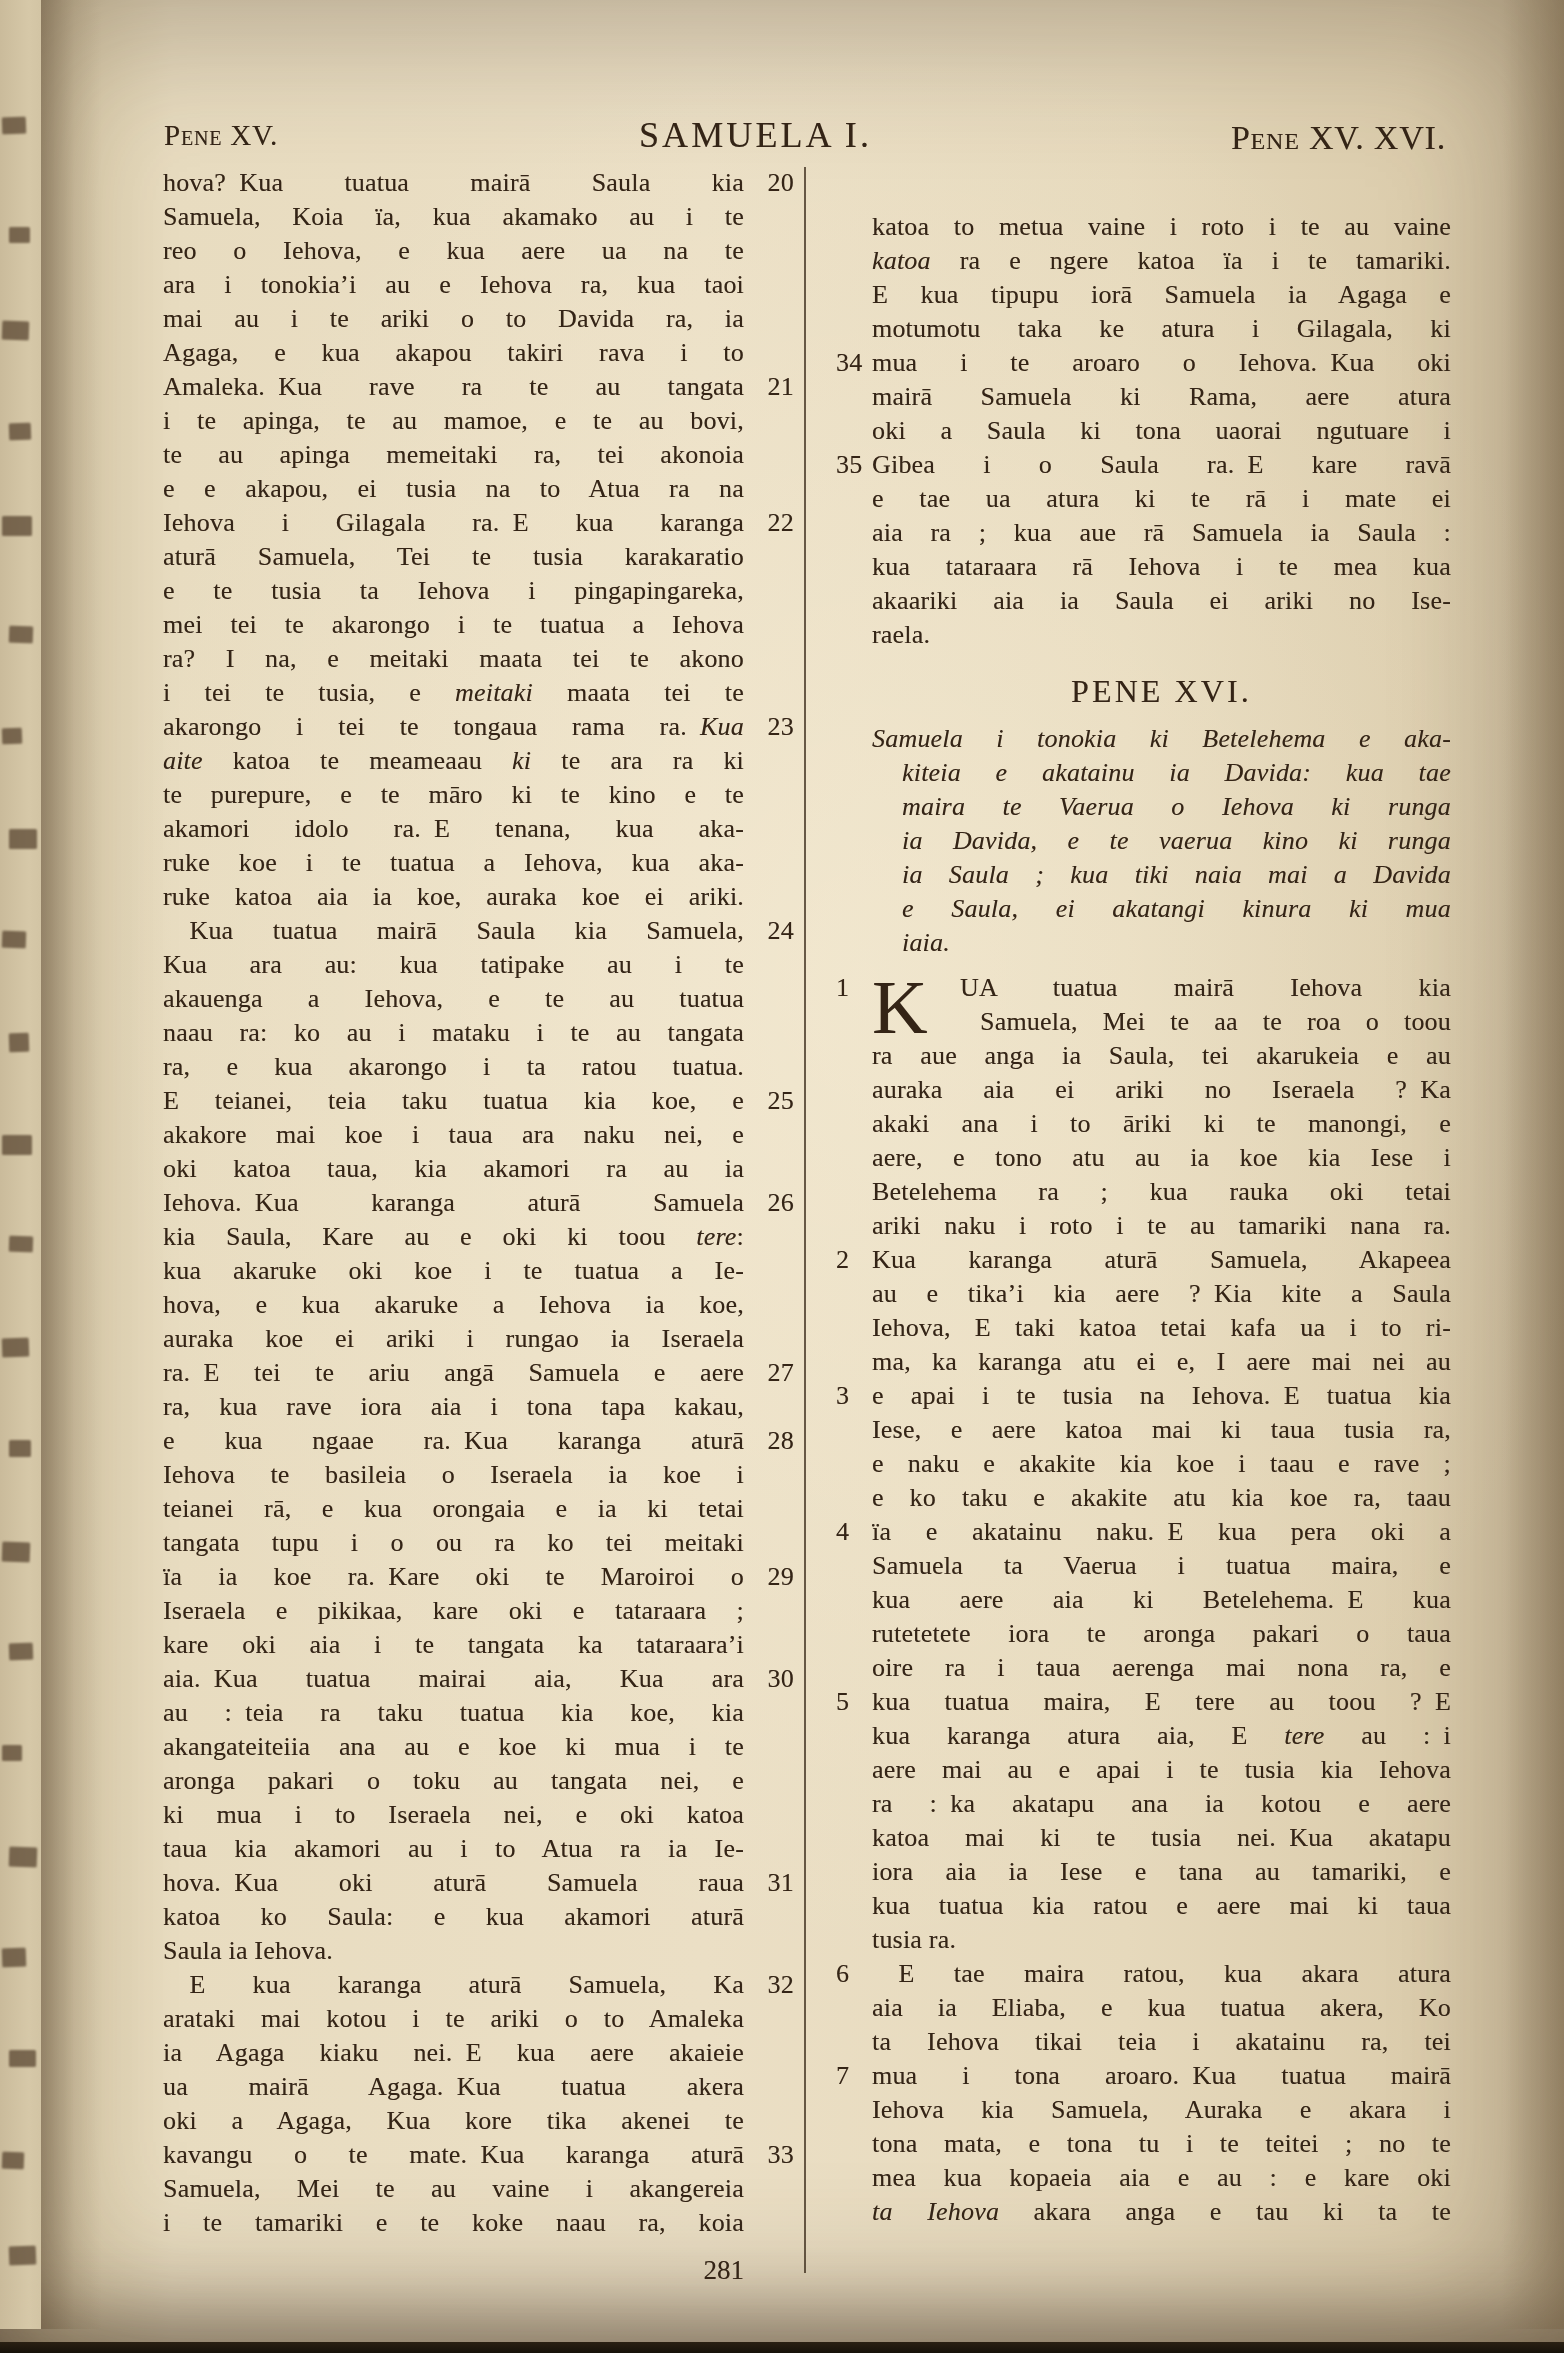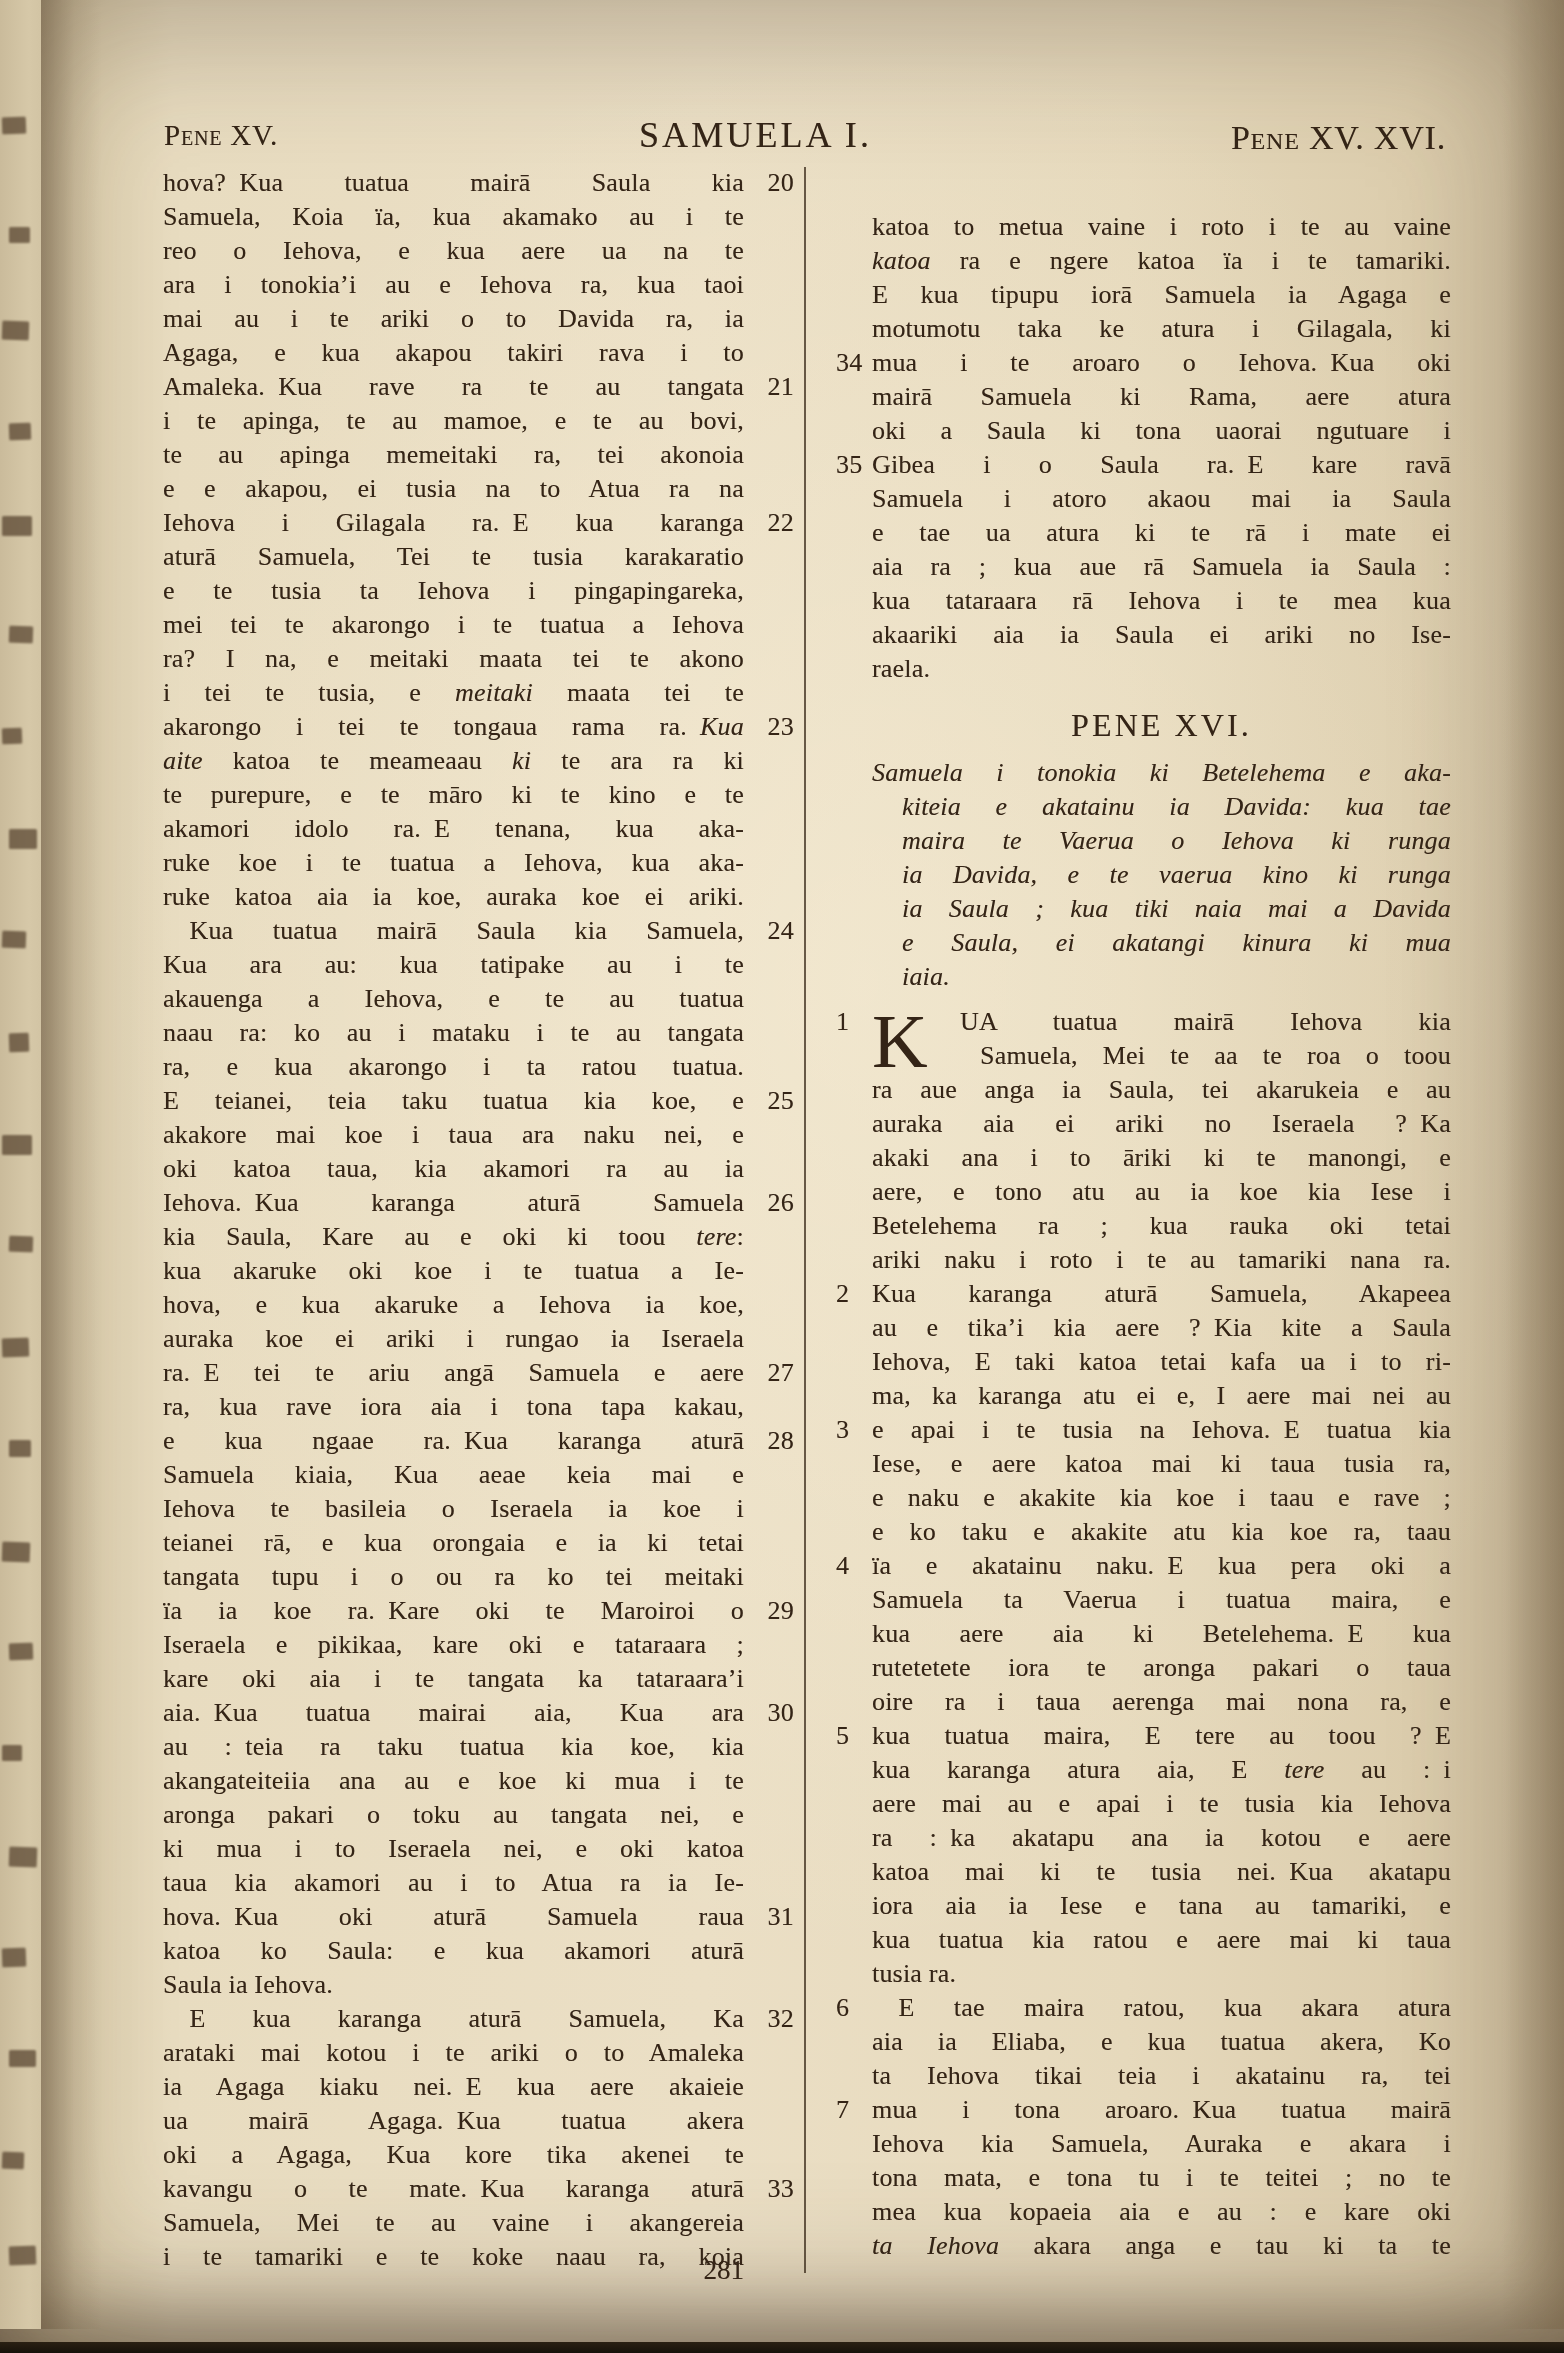--- a/index.html
+++ b/index.html
@@ -125,21 +125,20 @@
       <div class="line">akakore mai koe i taua ara naku nei, e</div>
       <div class="line">oki katoa taua, kia akamori ra au ia</div>
       <div class="line"><span class="vnum vright">26</span>Iehova. Kua karanga aturā Samuela</div>
       <div class="line">kia Saula, Kare au e oki ki toou <i>tere</i>:</div>
       <div class="line">kua akaruke oki koe i te tuatua a Ie-</div>
       <div class="line">hova, e kua akaruke a Iehova ia koe,</div>
       <div class="line">auraka koe ei ariki i rungao ia Iseraela</div>
       <div class="line"><span class="vnum vright">27</span>ra. E tei te ariu angā Samuela e aere</div>
       <div class="line">ra, kua rave iora aia i tona tapa kakau,</div>
       <div class="line"><span class="vnum vright">28</span>e kua ngaae ra. Kua karanga aturā</div>
-      <div class="line">Samuela kiaia, Kua aeae keia mai e</div>
       <div class="line">Iehova te basileia o Iseraela ia koe i</div>
       <div class="line">teianei rā, e kua orongaia e ia ki tetai</div>
       <div class="line">tangata tupu i o ou ra ko tei meitaki</div>
       <div class="line"><span class="vnum vright">29</span>ïa ia koe ra. Kare oki te Maroiroi o</div>
       <div class="line">Iseraela e pikikaa, kare oki e tataraara ;</div>
       <div class="line">kare oki aia i te tangata ka tataraara’i</div>
       <div class="line"><span class="vnum vright">30</span>aia. Kua tuatua mairai aia, Kua ara</div>
       <div class="line">au : teia ra taku tuatua kia koe, kia</div>
       <div class="line">akangateiteiia ana au e koe ki mua i te</div>
       <div class="line">aronga pakari o toku au tangata nei, e</div>
@@ -160,21 +159,20 @@
   <div class="col col-right" id="colRight">
       <div>
         <div class="line">katoa to metua vaine i roto i te au vaine</div>
         <div class="line"><i>katoa</i> ra e ngere katoa ïa i te tamariki.</div>
         <div class="line">E kua tipupu iorā Samuela ia Agaga e</div>
         <div class="line">motumotu taka ke atura i Gilagala, ki</div>
         <div class="line"><span class="vnum vleft">34</span>mua i te aroaro o Iehova. Kua oki</div>
         <div class="line">mairā Samuela ki Rama, aere atura</div>
         <div class="line">oki a Saula ki tona uaorai ngutuare i</div>
         <div class="line"><span class="vnum vleft">35</span>Gibea i o Saula ra. E kare ravā</div>
-        <div class="line">Samuela i atoro akaou mai ia Saula</div>
         <div class="line">e tae ua atura ki te rā i mate ei</div>
         <div class="line">aia ra ; kua aue rā Samuela ia Saula :</div>
         <div class="line">kua tataraara rā Iehova i te mea kua</div>
         <div class="line">akaariki aia ia Saula ei ariki no Ise-</div>
         <div class="line short">raela.</div>
       </div>
       <div class="chapter-heading">PENE XVI.</div>
       <div class="summary">
         <div class="line first">Samuela i tonokia ki Betelehema e aka-</div>
         <div class="line">kiteia e akatainu ia Davida: kua tae</div>

